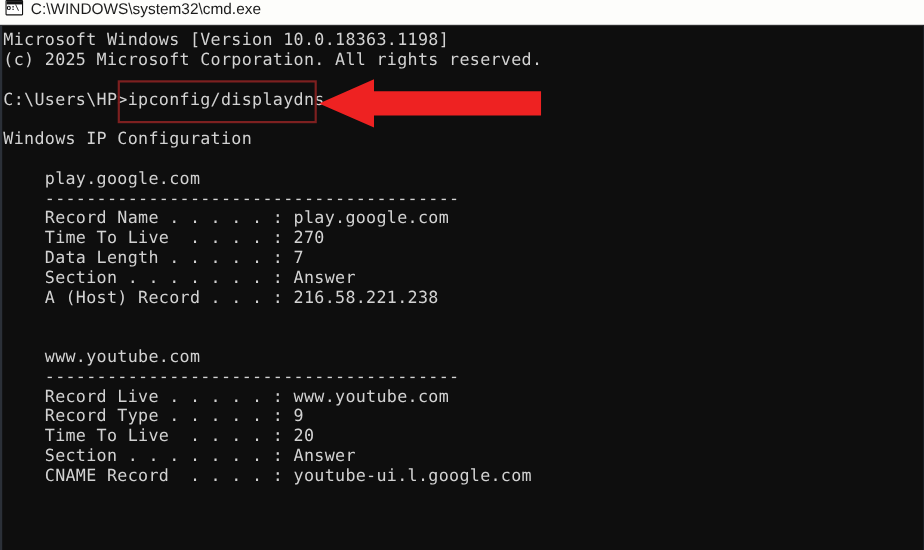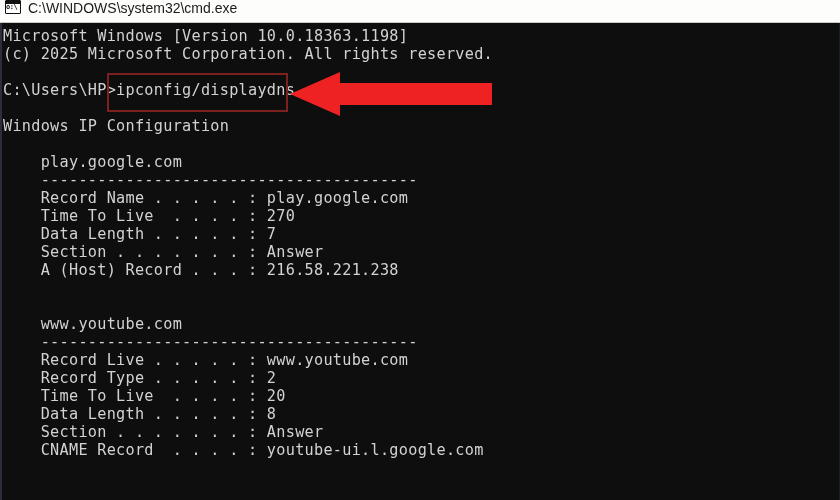--- a/index.html
+++ b/index.html
@@ -149,23 +149,22 @@
       <div class="line">    Record Name . . . . . : play.google.com</div>
       <div class="line">    Time To Live  . . . . : 270</div>
       <div class="line">    Data Length . . . . . : 7</div>
       <div class="line">    Section . . . . . . . : Answer</div>
       <div class="line">    A (Host) Record . . . : 216.58.221.238</div>
       <div class="line blank"></div>
       <div class="line blank"></div>
       <div class="line">    www.youtube.com</div>
       <div class="line">    ----------------------------------------</div>
       <div class="line">    Record Live . . . . . : www.youtube.com</div>
-      <div class="line">    Record Type . . . . . : 2</div>
+      <div class="line">    Record Type . . . . . : 9</div>
       <div class="line">    Time To Live  . . . . : 20</div>
-      <div class="line">    Data Length . . . . . : 8</div>
       <div class="line">    Section . . . . . . . : Answer</div>
       <div class="line">    CNAME Record  . . . . : youtube-ui.l.google.com</div>
     </div>
   </div>
 
   <div id="highlight-box"></div>
 
   <svg id="arrow-annotation" viewBox="0 0 204 55" width="204" height="55">
     <polygon points="2,28 52,6 52,17 204,17 204,39 52,39 52,50" fill="#ee2222"></polygon>
   </svg>

